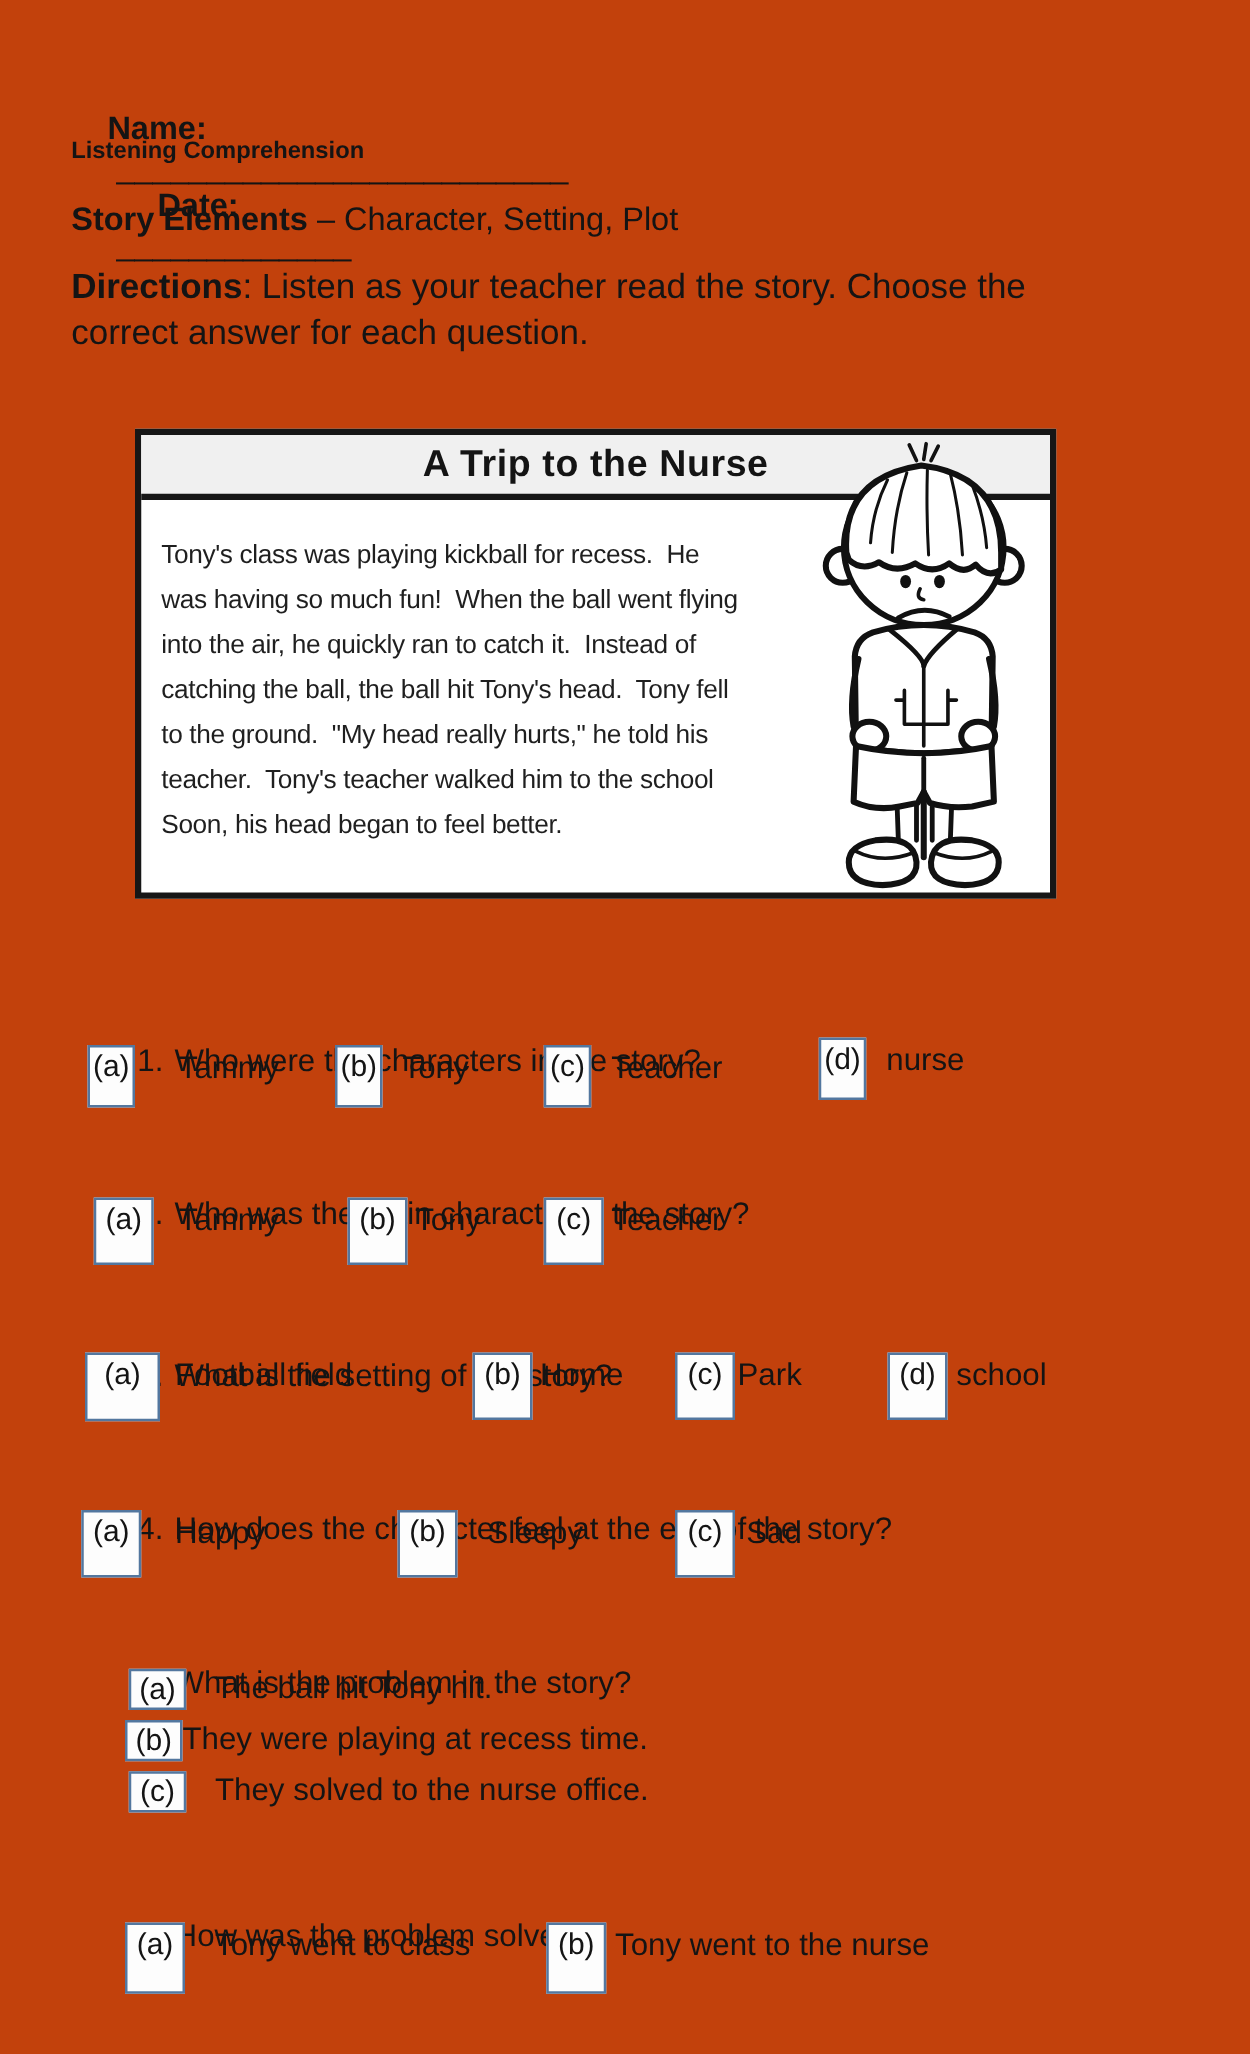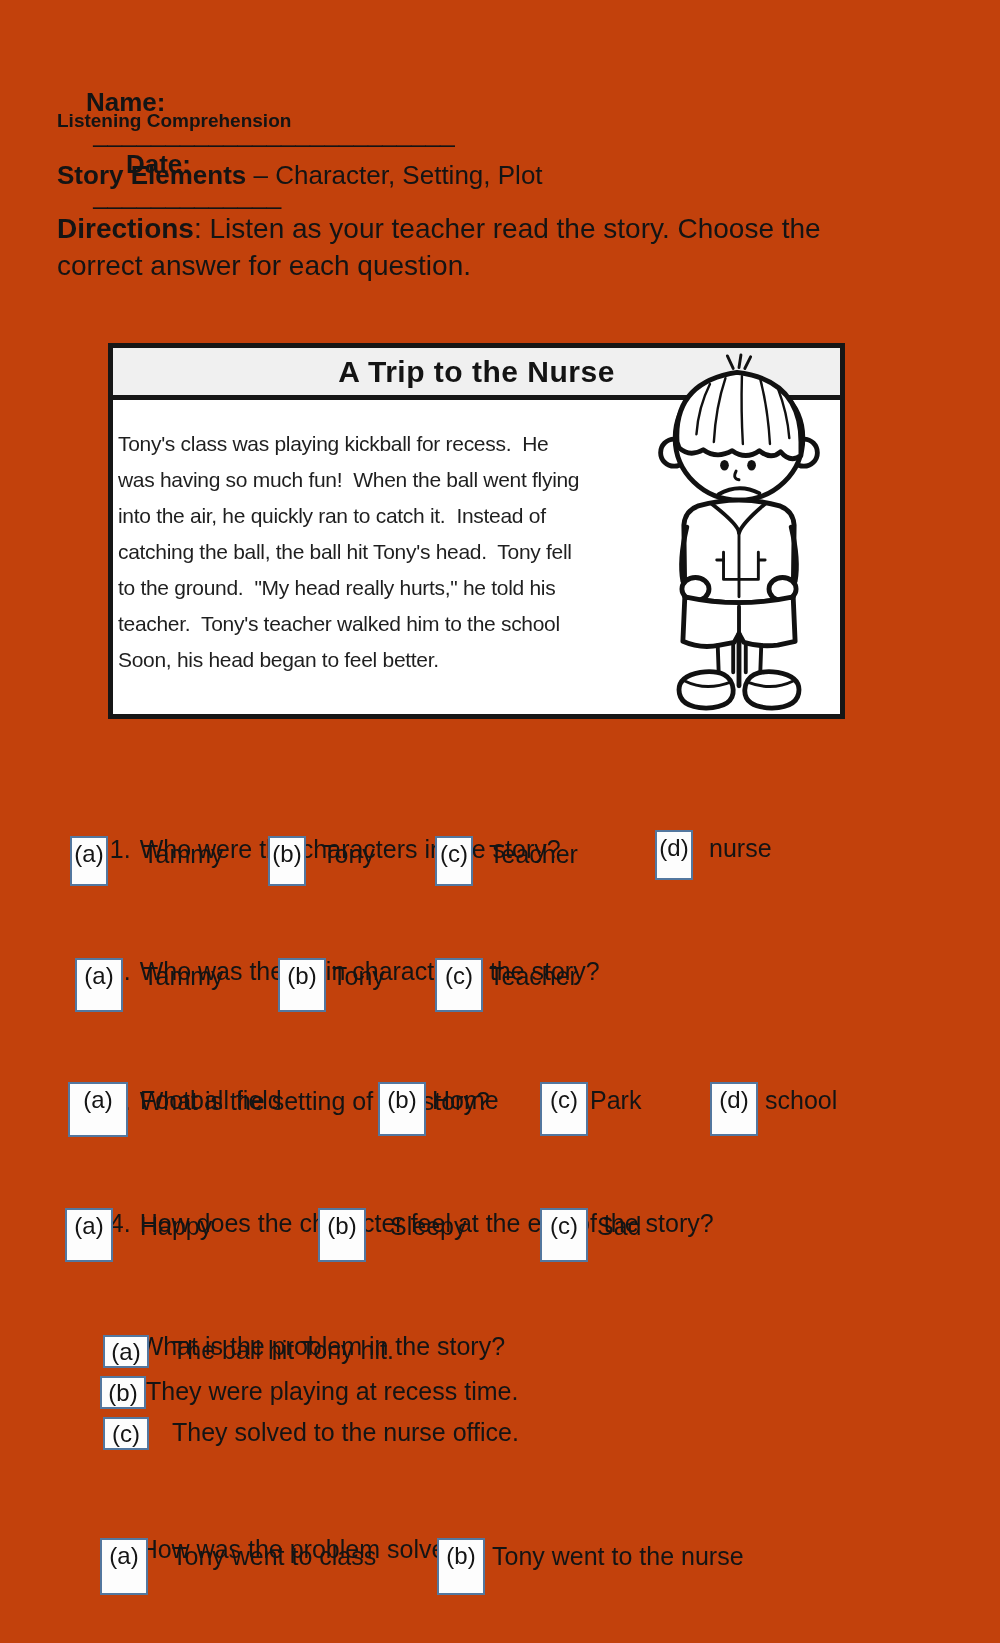--- a/index.html
+++ b/index.html
@@ -25,21 +25,21 @@
   
   .story-box{
     left:108px;top:343px;width:737px;height:376px;
     border:5px solid #161616;box-sizing:border-box;background:#ffffff;
   }
   .story-titlebar{
     height:47px;line-height:47px;background:#f0f0f0;
     border-bottom:5px solid #161616;
     text-align:center;font-size:30px;font-weight:600;letter-spacing:0.5px;
   }
-  .story-text{position:absolute;left:5px;top:78px;width:540px;}
+  .story-text{position:absolute;left:16px;top:78px;width:540px;}
   .story-line{
     font-size:21px;line-height:36px;color:#1f1f1f;
     letter-spacing:-0.3px;white-space:pre;
   }
   .boy{position:absolute;right:3px;top:5px;width:196px;height:358px;}
   
   .q-title{position:absolute;font-size:25px;color:#141414;white-space:pre;}
   .q-title .q-gap{margin-left:9px;}
   .opt{position:absolute;display:flex;align-items:flex-start;font-size:25px;color:#141414;}
   .cb{

